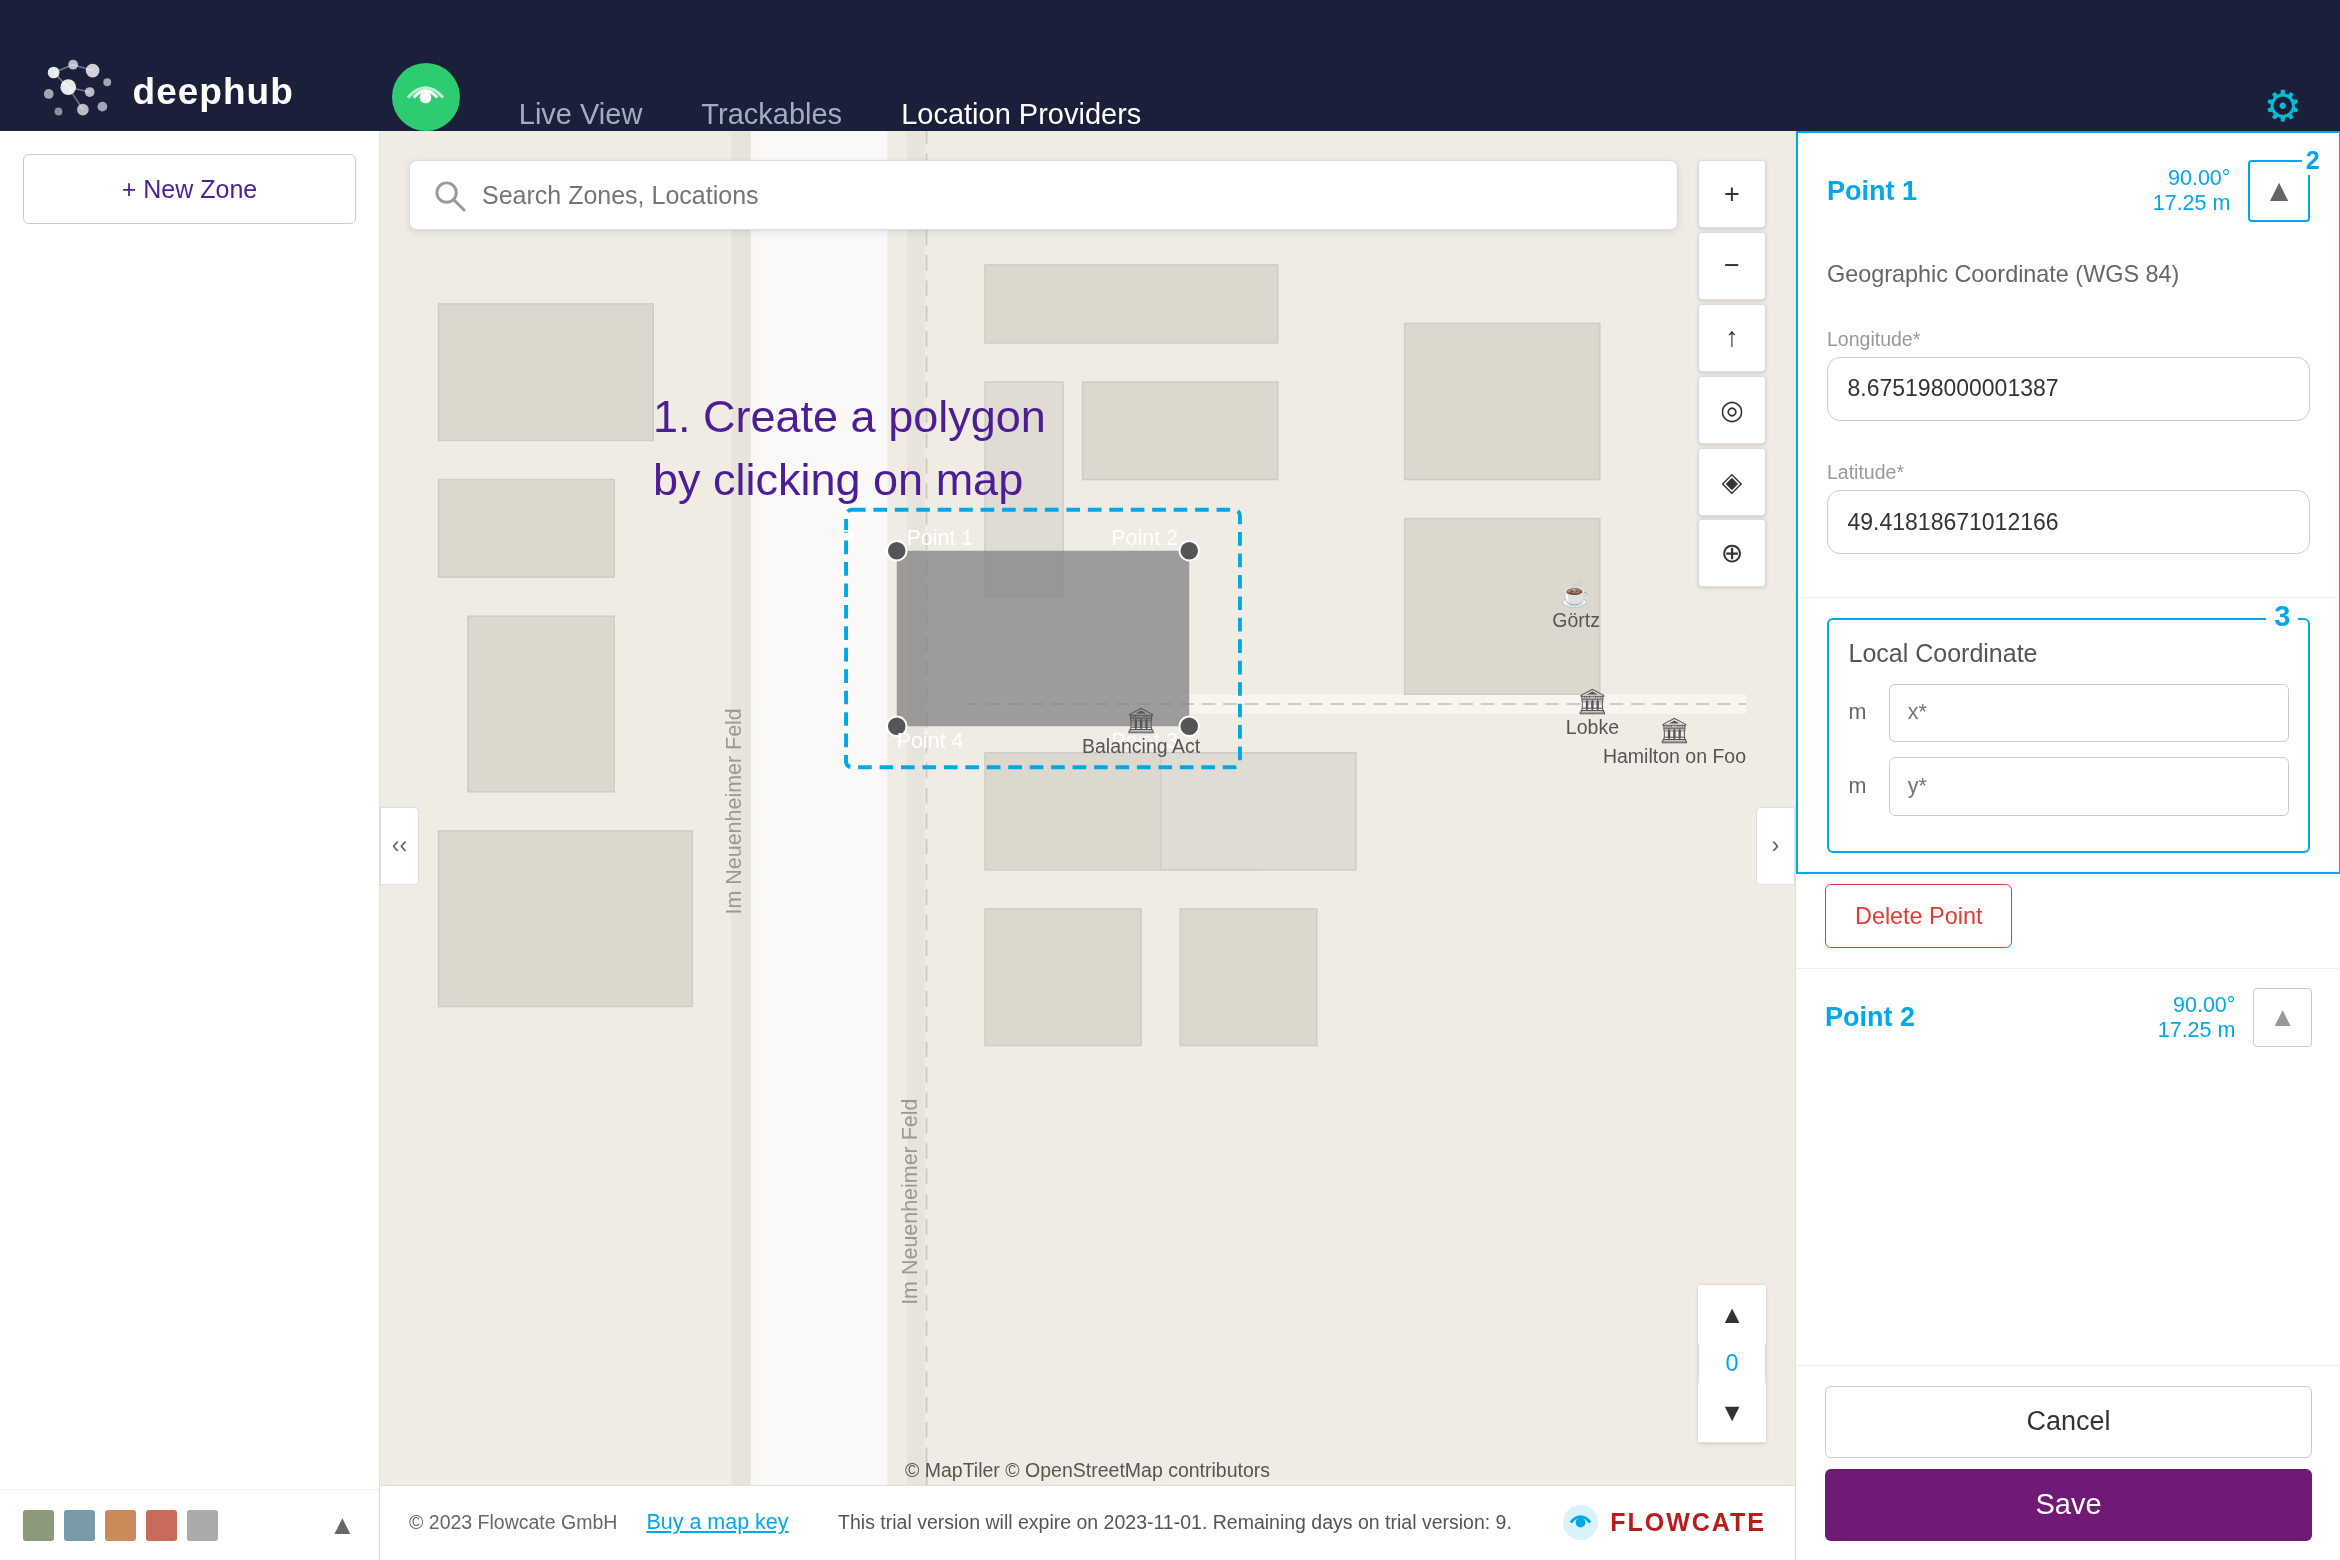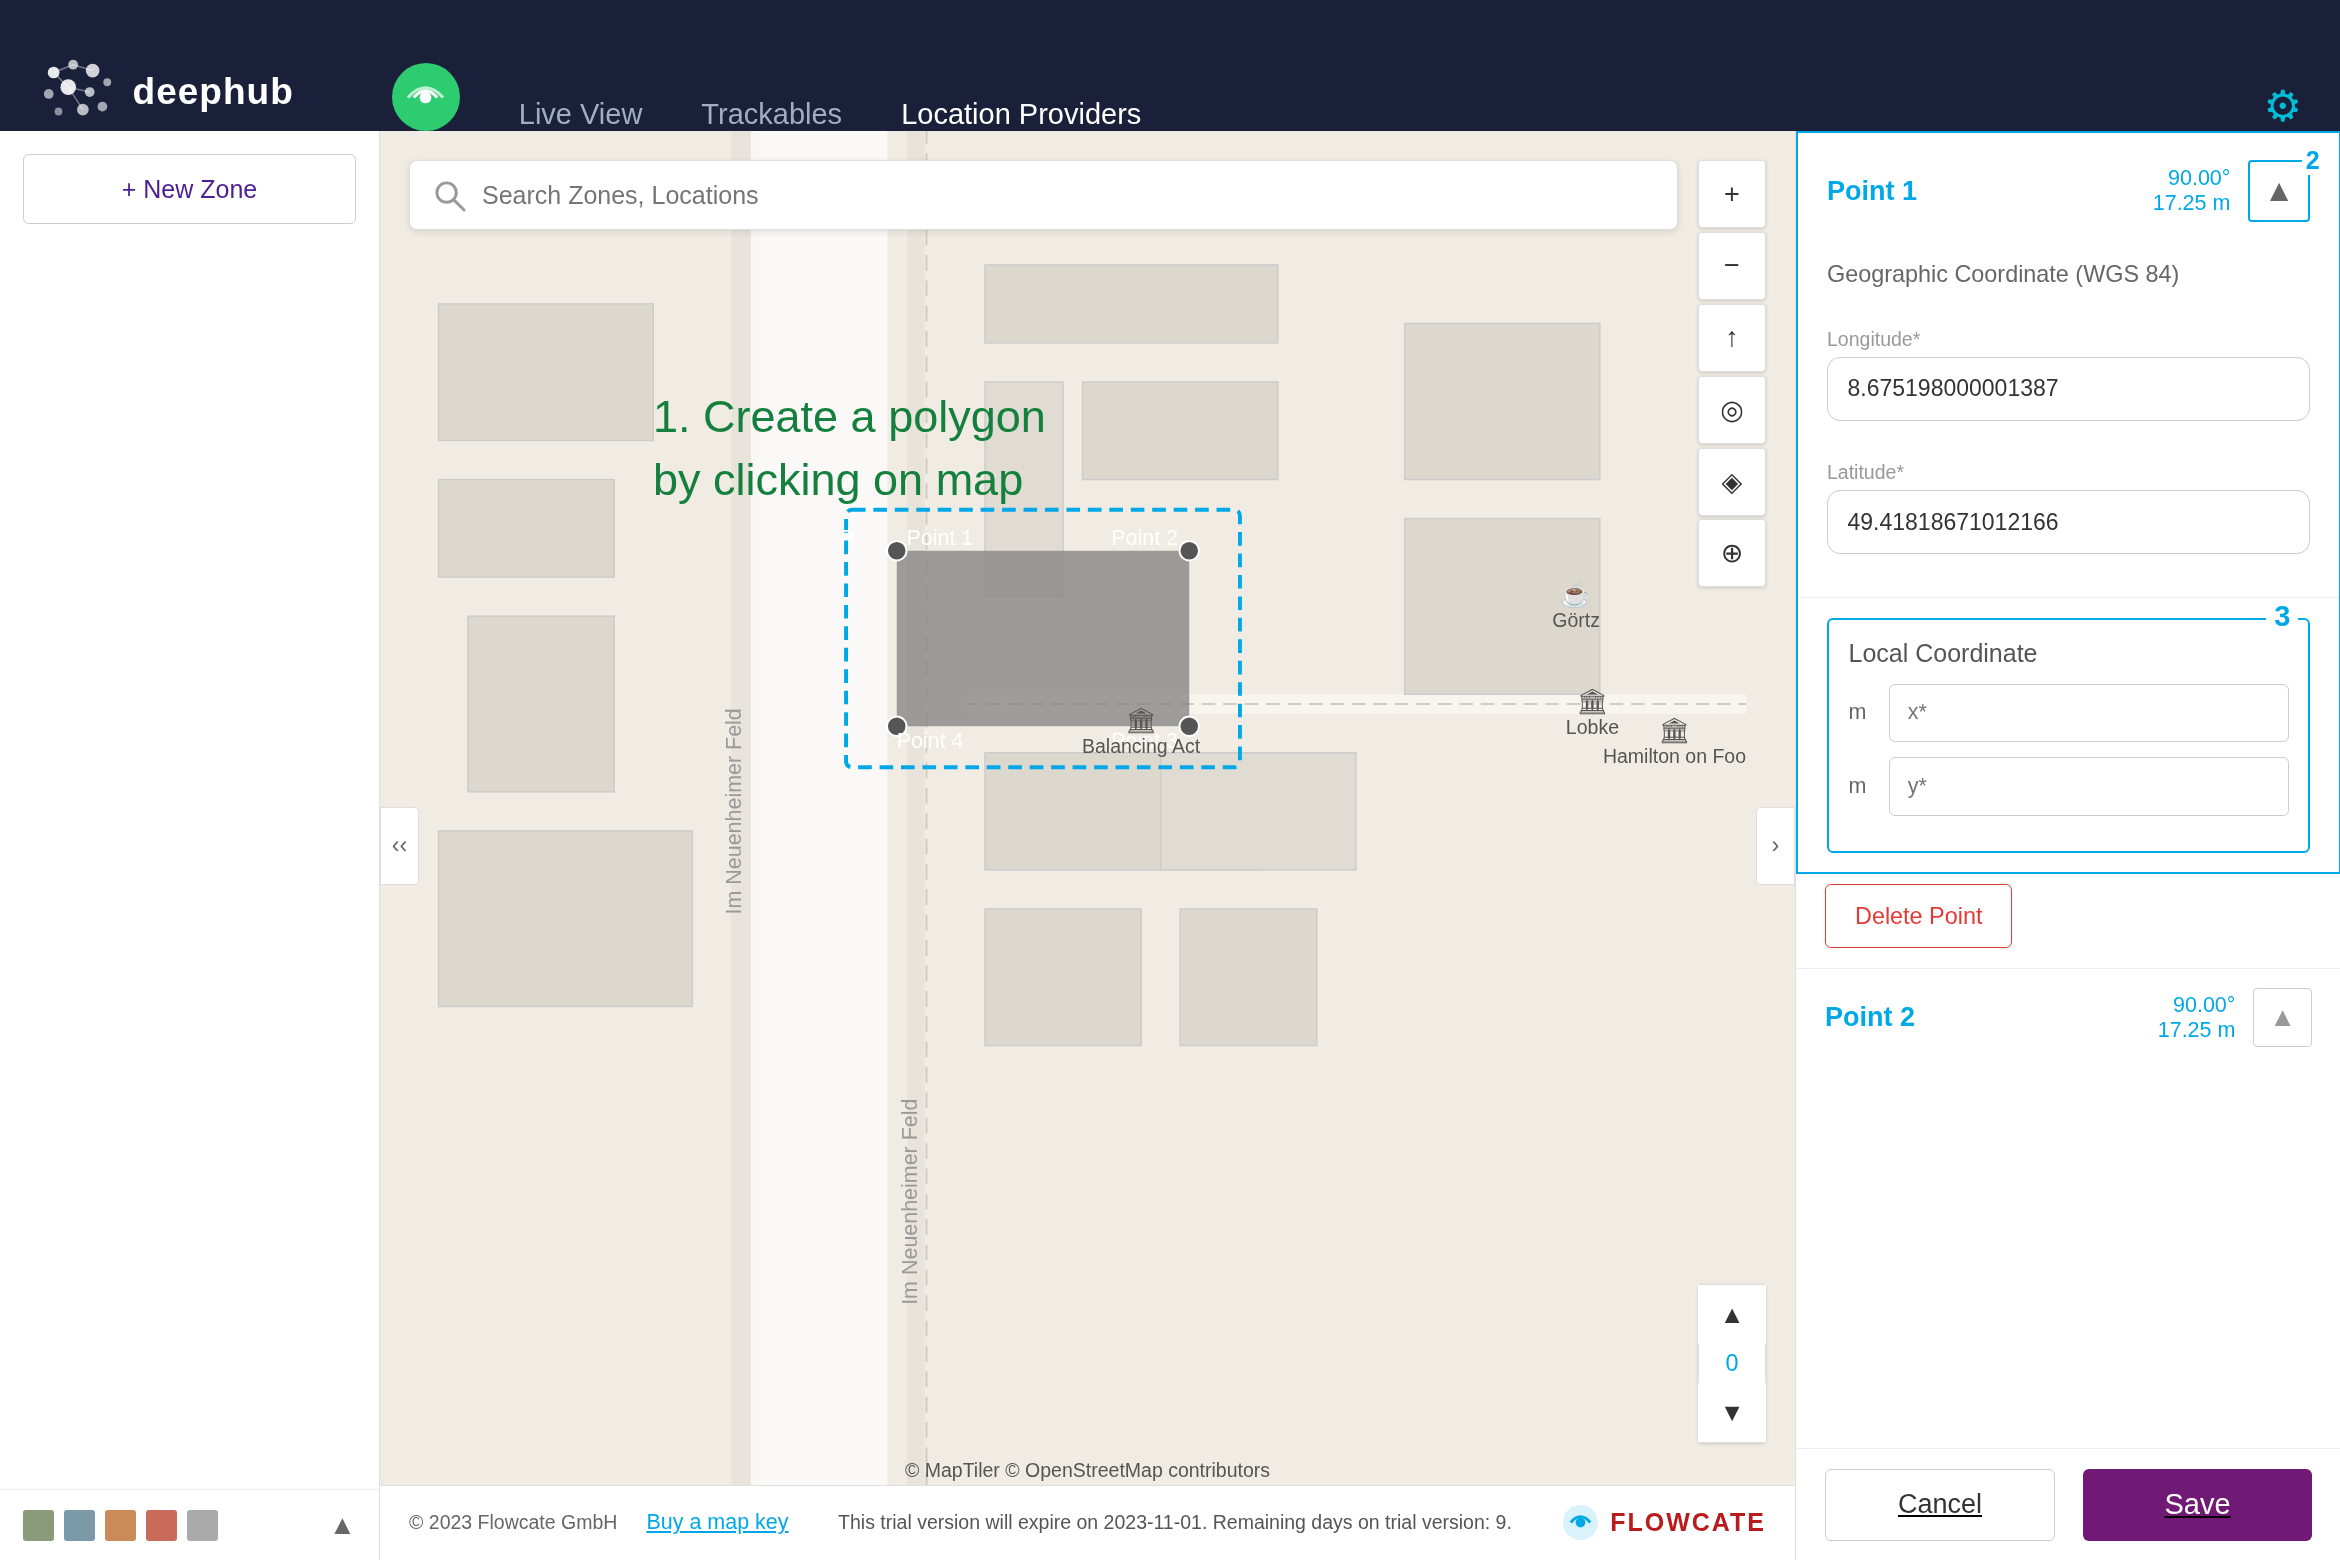--- a/index.html
+++ b/index.html
@@ -209,21 +209,21 @@
       position: absolute;
       inset: 0;
       width: 100%;
       height: 100%;
     }
 
     .map-instruction {
       position: absolute;
       top: 254px;
       left: 273px;
-      color: #15803d;
+      color: #4c1d95;
       font-size: 45px;
       font-weight: 500;
       line-height: 1.4;
       pointer-events: none;
     }
 
     
     .map-polygon-container {
       position: absolute;
       top: 371px;
@@ -458,22 +458,22 @@
       justify-content: center;
       font-size: 27px;
       color: #999;
     }
 
     
     .panel-footer {
       padding: 19.5px 29px;
       border-top: 1px solid #eee;
       display: flex;
-      gap: 28px;
-      text-decoration: underline;
+      flex-direction: column;
+      gap: 11px;
     }
     .cancel-btn {
       width: 100%;
       border: 1.5px solid #ccc;
       border-radius: 5.9px;
       padding: 19.5px;
       font-size: 27px;
       color: #333;
       background: white;
       cursor: pointer;

